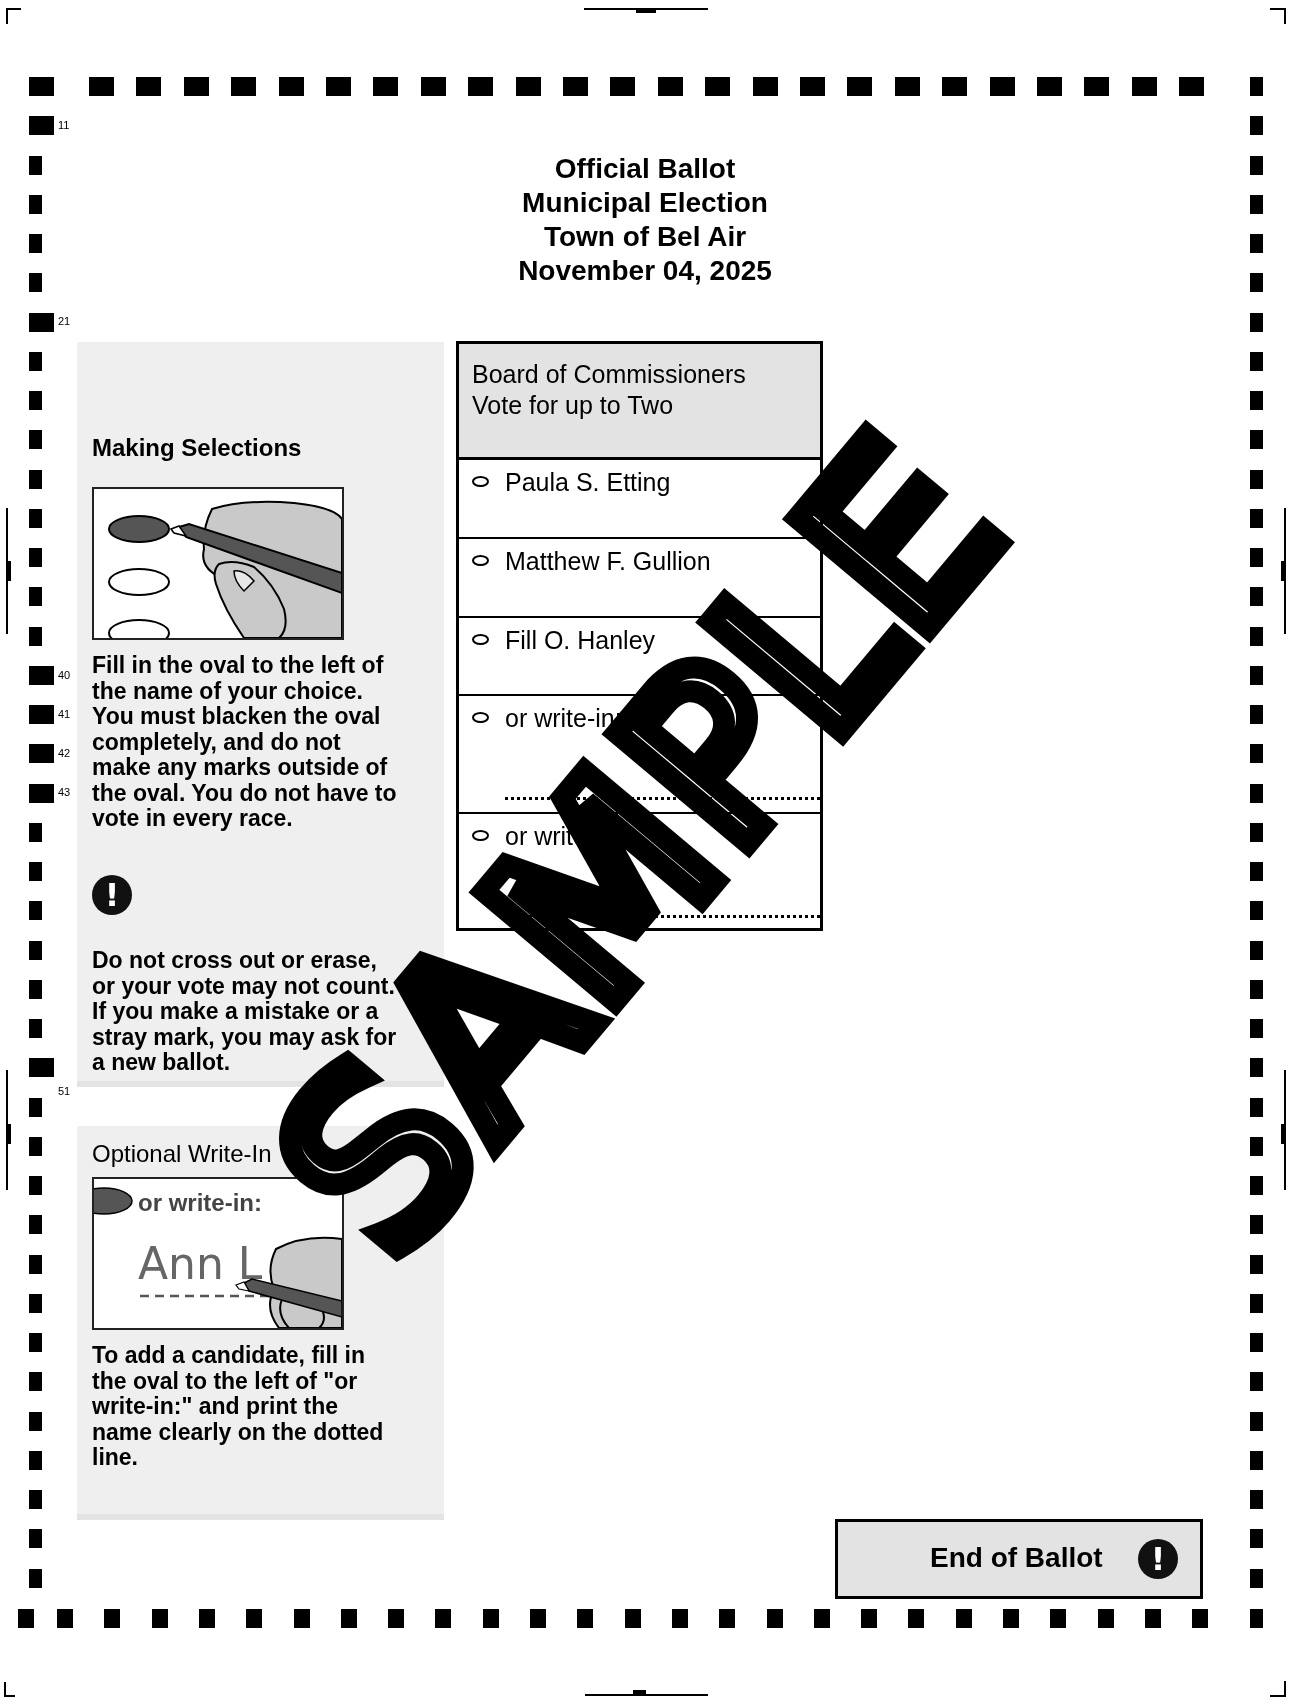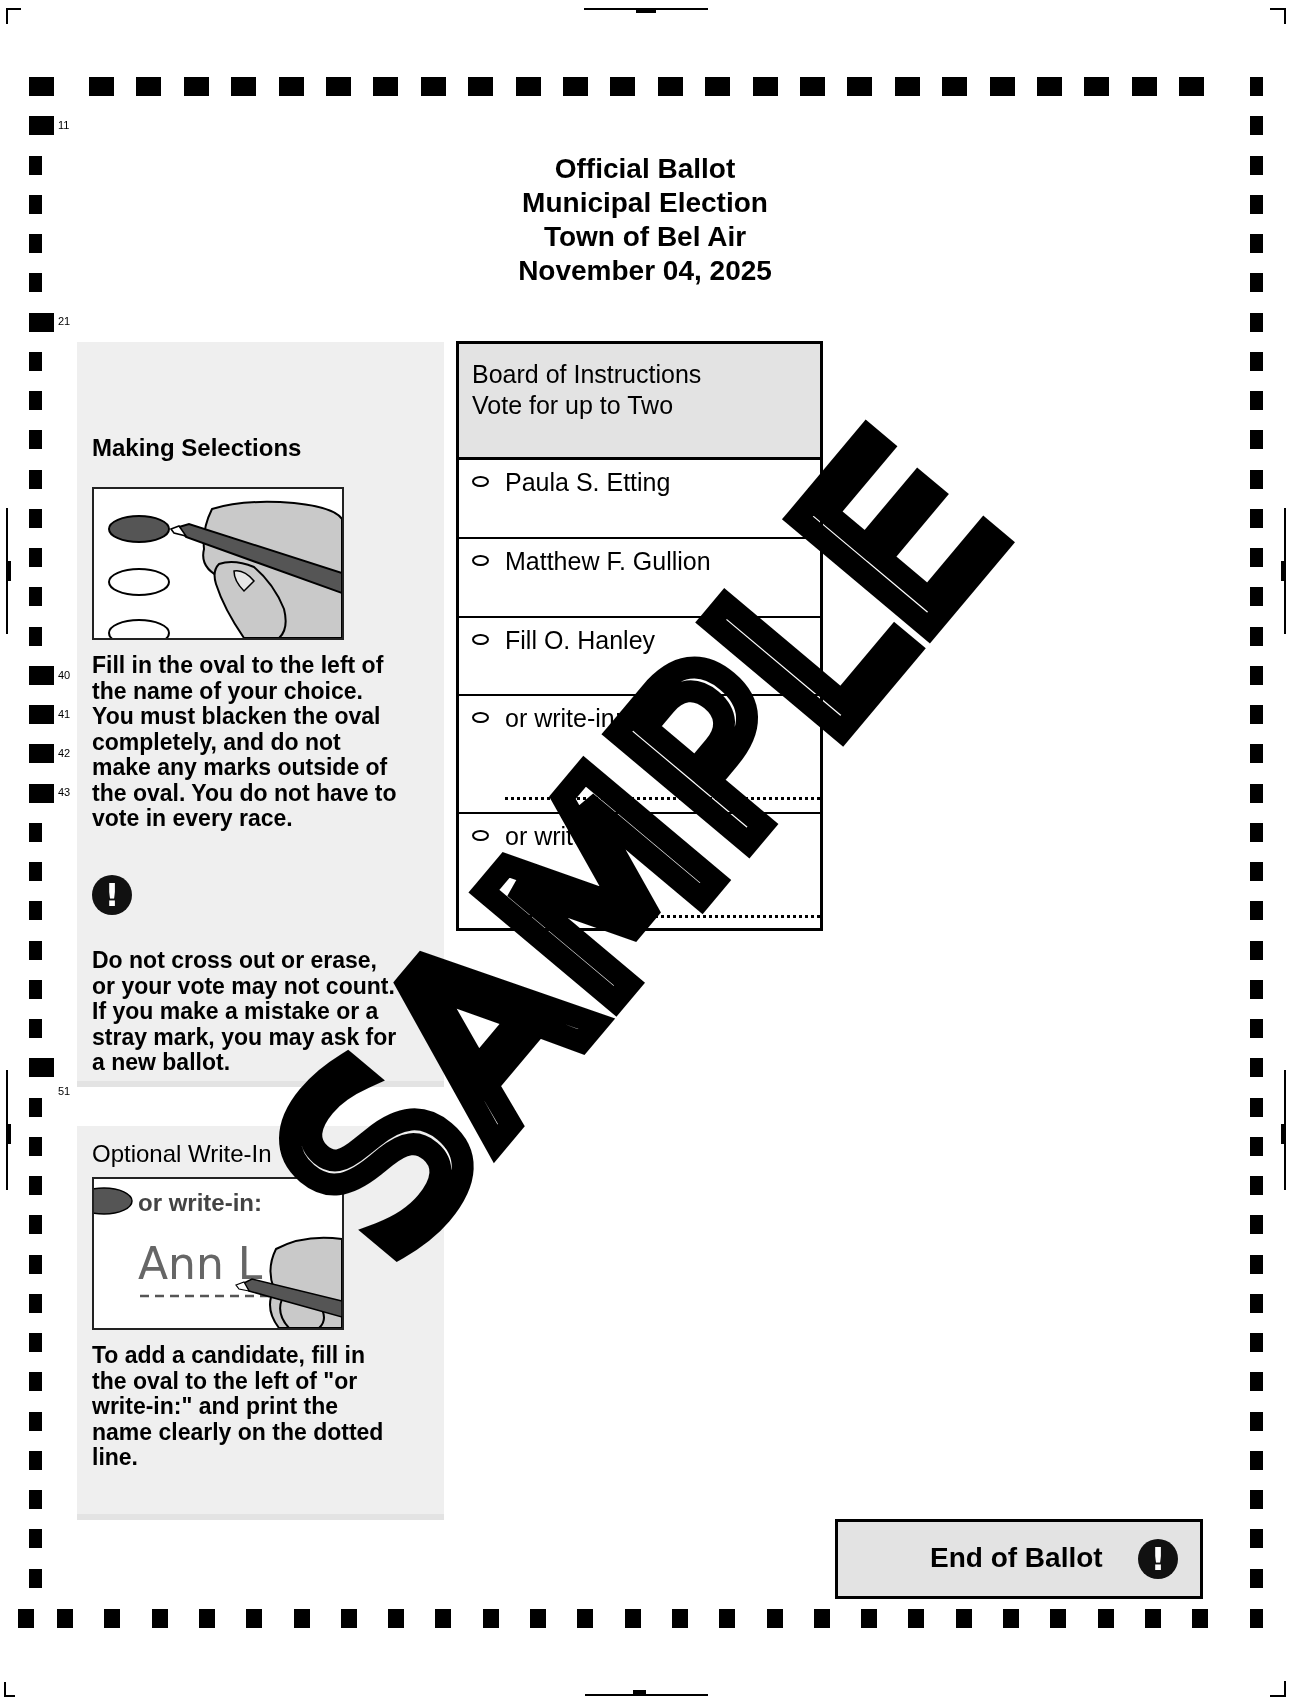--- a/index.html
+++ b/index.html
@@ -297,21 +297,21 @@
     <span>To add a candidate, fill in</span><br>
     <span>the oval to the left of "or</span><br>
     <span>write-in:" and print the</span><br>
     <span>name clearly on the dotted</span><br>
     <span>line.</span>
   </p>
 </div>
 
 <div class="contest">
   <div class="contest-head">
-    <div>Board of Instructions</div>
+    <div>Board of Commissioners</div>
     <div>Vote for up to Two</div>
   </div>
   <div class="row" style="height:79px;">
     <span class="oval"></span>
     <span class="cand">Paula S. Etting</span>
   </div>
   <div class="row" style="height:79px;">
     <span class="oval"></span>
     <span class="cand">Matthew F. Gullion</span>
   </div>

